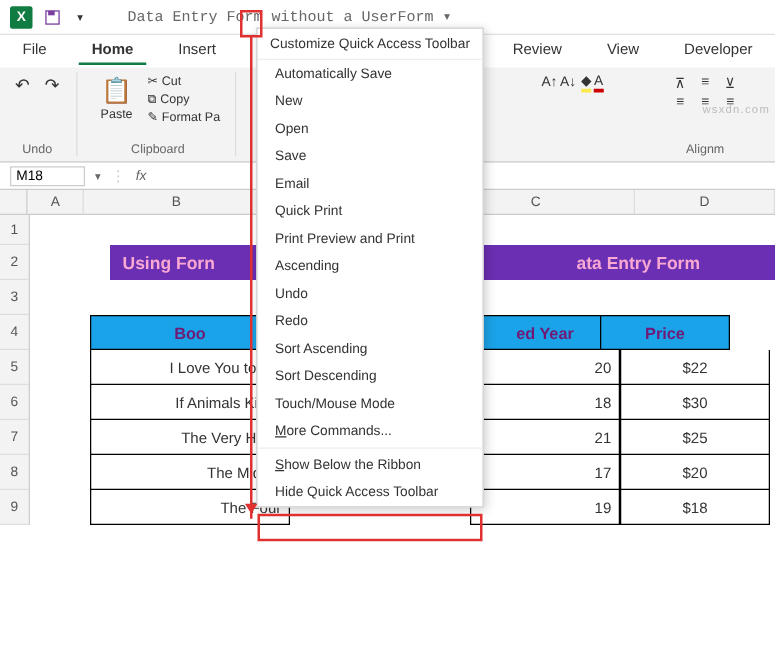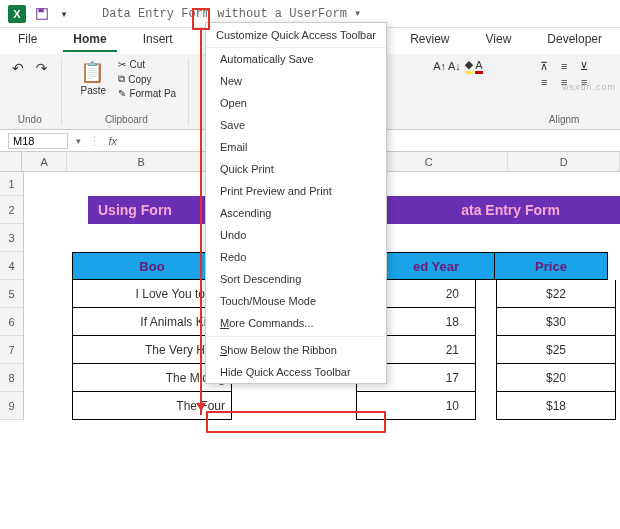--- a/index.html
+++ b/index.html
@@ -50,25 +50,25 @@
     
     .cells { position: relative; }
     
     .banner { position: absolute; top: 24px; left: 64px; width: 572px; height: 28px; background: #6b2fb3; color: #f9a8d4; font-weight: bold; font-size: 14px; display: flex; align-items: center; justify-content: center; }
     .banner-left { position: absolute; left: 10px; }
     .banner-right { position: absolute; right: 100px; }
     
     .tablehead { position: absolute; top: 80px; height: 28px; background: #1aa3e8; color: #701a75; font-weight: bold; font-size: 13px; display: flex; align-items: center; justify-content: center; border: 1px solid #000; }
     .th-book { left: 48px; width: 160px; }
     .th-year { left: 352px; width: 120px; }
-    .th-price { left: 470px; width: 114px; }
+    .th-price { left: 456px; width: 104px; }
     
     .datacell { position: absolute; height: 28px; border: 1px solid #000; border-top: none; display: flex; align-items: center; justify-content: center; font-size: 12px; background: #fff; }
     .dc-book { left: 48px; width: 160px; justify-content: flex-end; padding-right: 6px; }
-    .dc-year { left: 332px; width: 120px; justify-content: flex-end; padding-right: 16px; }
+    .dc-year { left: 352px; width: 120px; justify-content: flex-end; padding-right: 6px; }
     .dc-price { left: 472px; width: 120px; }
     
     .menu-popup { position: absolute; top: 22px; left: 205px; width: 182px; background: #fff; border: 1px solid #ccc; box-shadow: 2px 2px 8px rgba(0,0,0,0.2); z-index: 10; }
     .menu-title { padding: 6px 10px; font-weight: normal; font-size: 11px; border-bottom: 1px solid #eee; }
     .menu-option { padding: 5px 14px; font-size: 11px; cursor: pointer; }
     .menu-sep { border-top: 1px solid #eee; margin: 2px 0; }
     
     .red-qat { position: absolute; top: 8px; left: 192px; width: 18px; height: 22px; border: 2px solid #e03030; z-index: 20; pointer-events: none; }
     .red-mc { position: absolute; top: 411px; left: 206px; width: 180px; height: 22px; border: 2px solid #e03030; z-index: 20; pointer-events: none; }
     .red-arrow { position: absolute; top: 29px; left: 200px; width: 2px; height: 386px; background: #e03030; z-index: 19; }
@@ -220,37 +220,38 @@
 
     <div class="datacell dc-book" style="top:164px">The Very Hung</div>
     <div class="datacell dc-year" style="top:164px">21</div>
     <div class="datacell dc-price" style="top:164px">$25</div>
 
     <div class="datacell dc-book" style="top:192px">The Midnig</div>
     <div class="datacell dc-year" style="top:192px">17</div>
     <div class="datacell dc-price" style="top:192px">$20</div>
 
     <div class="datacell dc-book" style="top:220px">The Four</div>
-    <div class="datacell dc-year" style="top:220px">10</div>
+    <div class="datacell dc-year" style="top:220px">19</div>
     <div class="datacell dc-price" style="top:220px">$18</div>
   </div>
 </div>
 
 <div class="menu-popup">
   <div class="menu-title">Customize Quick Access Toolbar</div>
   <div class="menu-option">Automatically Save</div>
   <div class="menu-option">New</div>
   <div class="menu-option">Open</div>
   <div class="menu-option">Save</div>
   <div class="menu-option">Email</div>
   <div class="menu-option">Quick Print</div>
   <div class="menu-option">Print Preview and Print</div>
   <div class="menu-option">Ascending</div>
   <div class="menu-option">Undo</div>
   <div class="menu-option">Redo</div>
+  <div class="menu-option">Sort Ascending</div>
   <div class="menu-option">Sort Descending</div>
   <div class="menu-option">Touch/Mouse Mode</div>
   <div class="menu-option"><span class="underline-m">M</span><span>ore Commands...</span></div>
   <div class="menu-sep"></div>
   <div class="menu-option"><span class="underline-m">S</span><span>how Below the Ribbon</span></div>
   <div class="menu-option">Hide Quick Access Toolbar</div>
 </div>
 
 <div class="red-qat"></div>
 <div class="red-arrow"></div>

